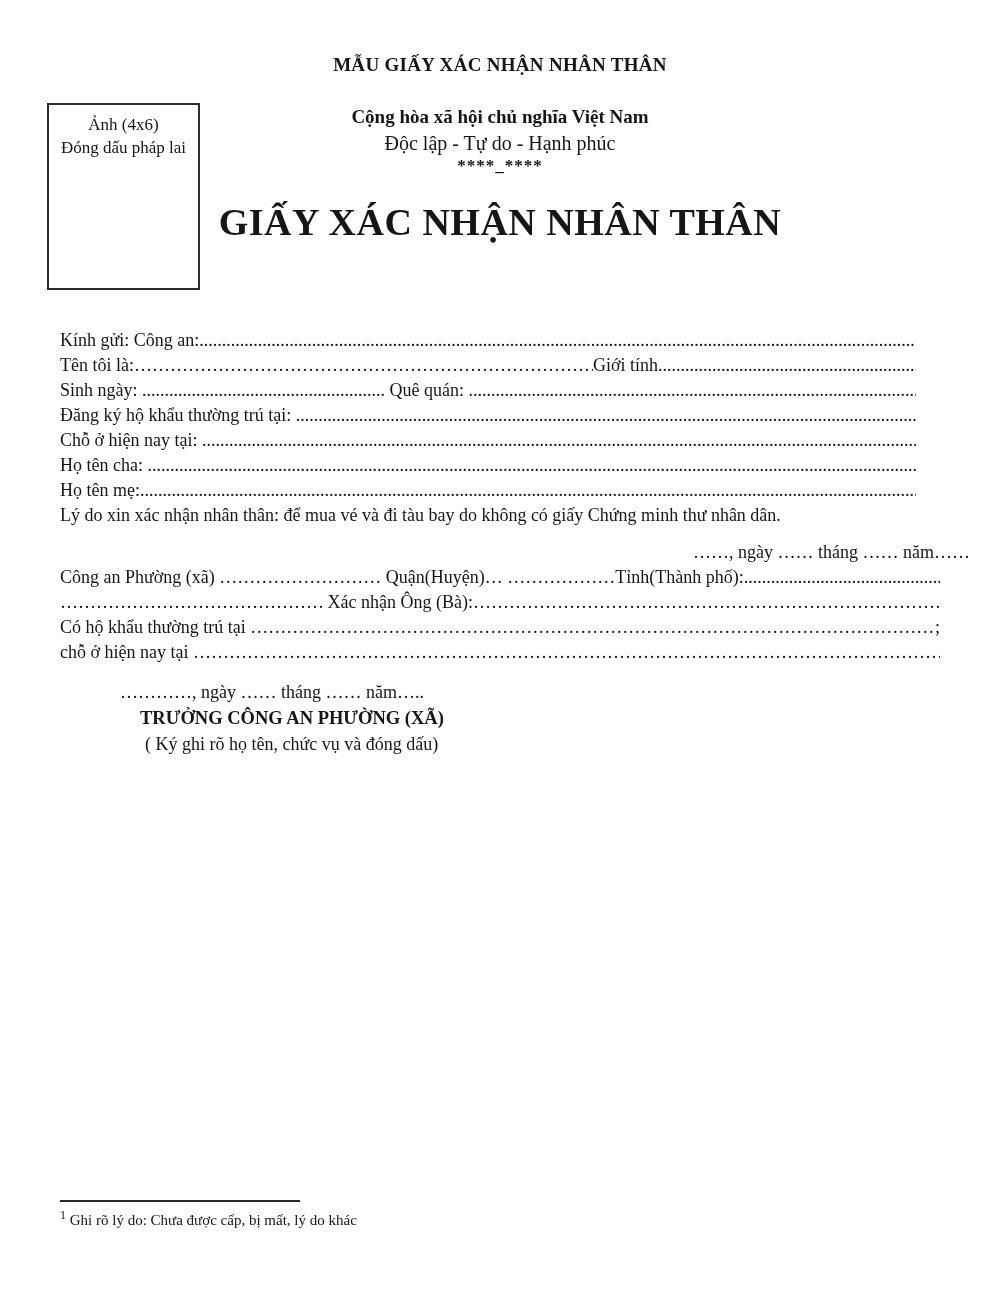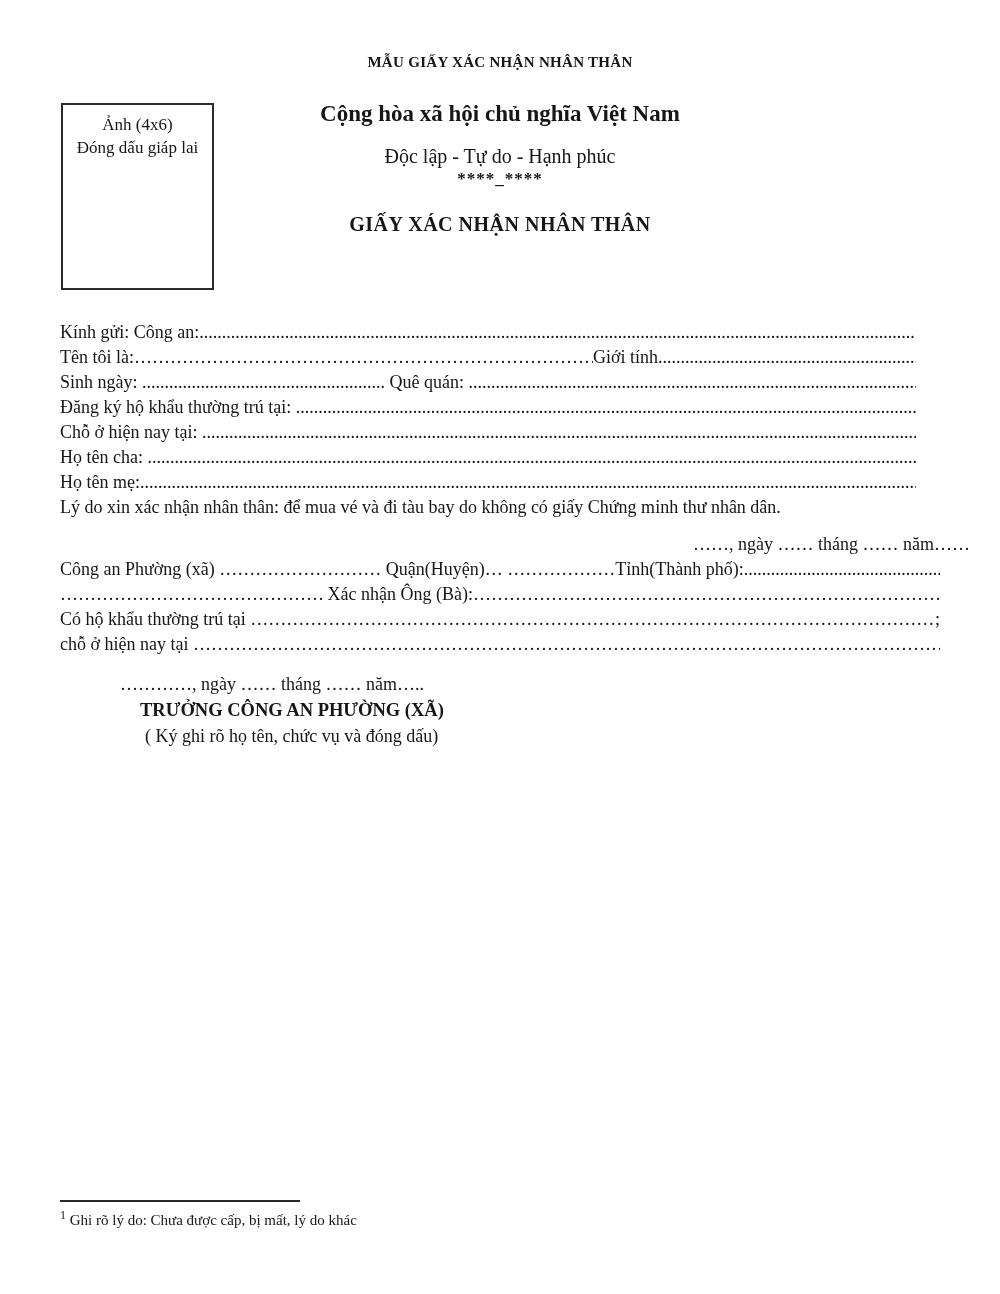--- a/index.html
+++ b/index.html
@@ -10,63 +10,62 @@
     width: 1000px;
     height: 1294px;
     background: #ffffff;
     overflow: hidden;
   }
   
   .hdr-small {
     margin-top: 54px;
     text-align: center;
     font-weight: bold;
-    font-size: 15px;
+    font-size: 19px;
     letter-spacing: .3px;
   }
   .hdr-issuance {
     margin-top: 5px;
     text-align: center;
     font-style: italic;
     font-size: 13.5px;
   }
   .photo-box {
     position: absolute;
     left: 47px; top: 103px;
     width: 153px; height: 187px;
     border: 2px solid #2c2c2c;
     padding: 8px 10px 0 10px;
     text-align: center;
     font-size: 17px;
     line-height: 23px;
-    margin-left: 14px;
   }
   .country {
     margin-top: 30px;
     text-align: center;
     font-weight: bold;
-    font-size: 23px;
+    font-size: 19px;
   }
   .motto {
-    margin-top: 18px;
+    margin-top: 4px;
     text-align: center;
     font-size: 20px;
   }
   .stars {
     margin-top: 1px;
     text-align: center;
     font-weight: bold;
     font-size: 17px;
     letter-spacing: 1px;
   }
   .doc-title {
     margin-top: 24px;
     text-align: center;
     font-weight: bold;
-    font-size: 20px;
+    font-size: 38px;
     letter-spacing: .5px;
   }
   
   .body1 { margin: 84px 84px 0 60px; font-size: 18px; line-height: 25px; }
   .body2 { margin: 0 60px; font-size: 18px; line-height: 25px; }
   .line { display: flex; white-space: pre; overflow: hidden; align-items: baseline; }
   .lbl { flex: 0 0 auto; }
   .dots { overflow: hidden; white-space: nowrap; display: inline-block; }
   .dots.grow { flex: 1 1 auto; min-width: 0; }
   .dots.fixed { flex: 0 0 auto; }
@@ -97,21 +96,21 @@
   .footnote { position: absolute; left: 60px; top: 1200px; font-size: 15px; }
   .footnote .rule { width: 240px; border-top: 2px solid #2a2a2a; margin-bottom: 10px; }
 </style>
 </head>
 <body>
 
 <div class="page">
 
   <div class="photo-box">
     <div>Ảnh (4x6)</div>
-    <div>Đóng dấu giáp lai</div>
+    <div>Đóng dấu pháp lai</div>
   </div>
 
   <div class="hdr-small">MẪU GIẤY XÁC NHẬN NHÂN THÂN</div>
 
   <div class="country">Cộng hòa xã hội chủ nghĩa Việt Nam</div>
   <div class="motto">Độc lập - Tự do - Hạnh phúc</div>
   <div class="stars">****_****</div>
   <div class="doc-title">GIẤY XÁC NHẬN NHÂN THÂN</div>
 
   <div class="body1">

